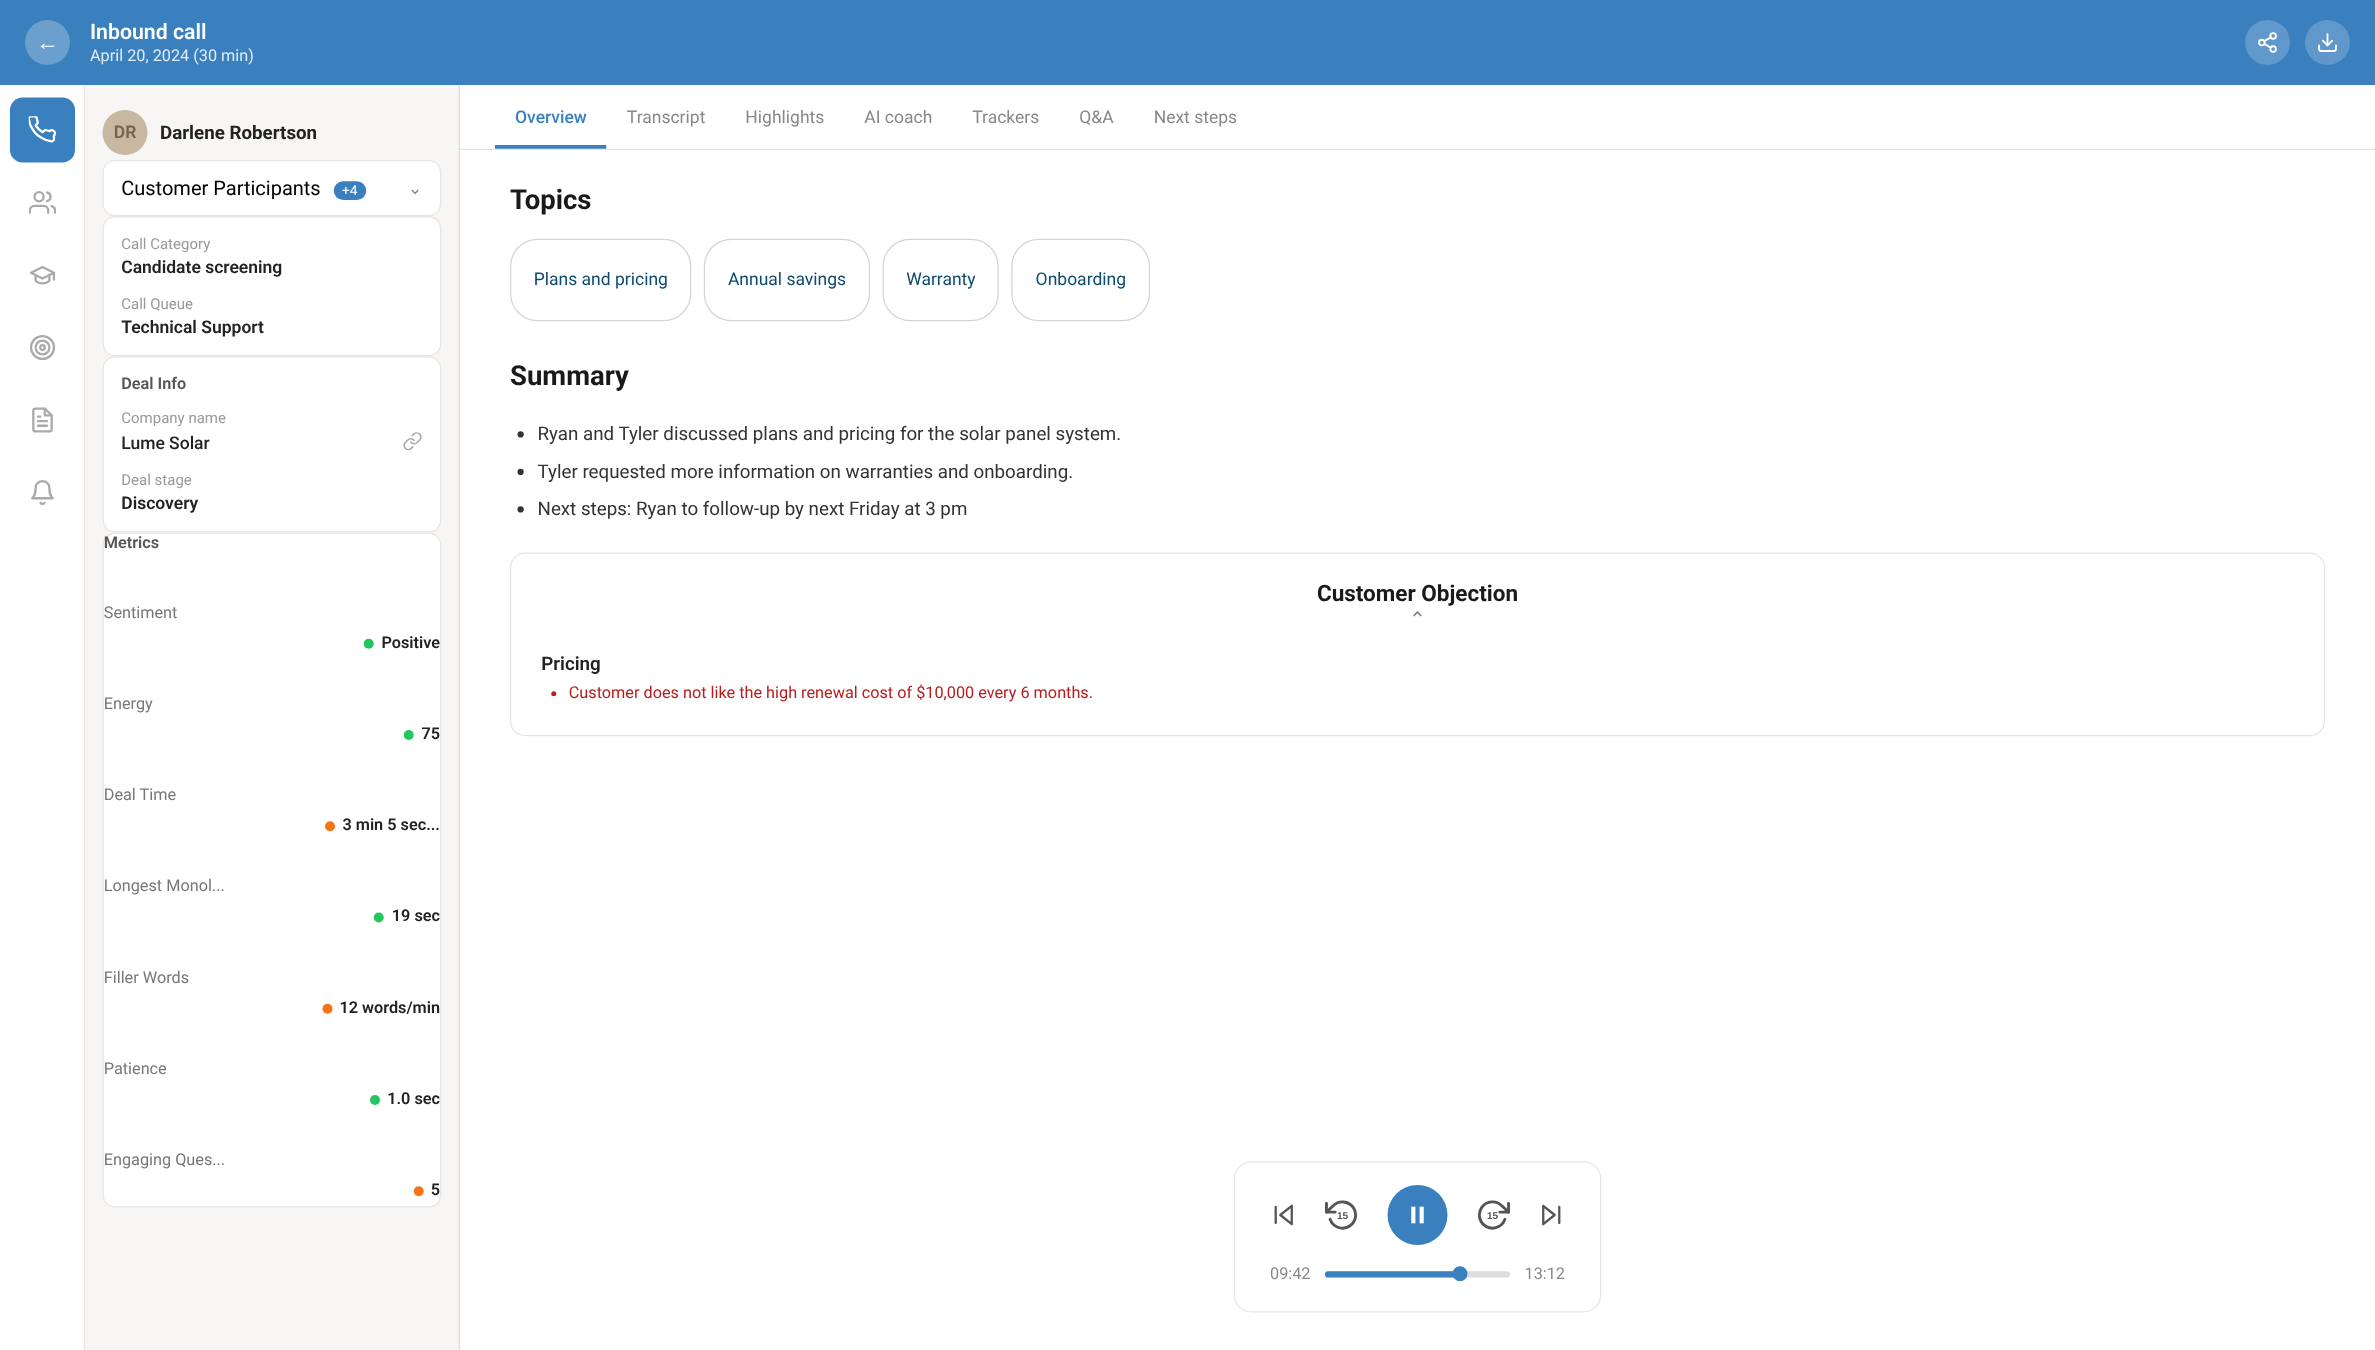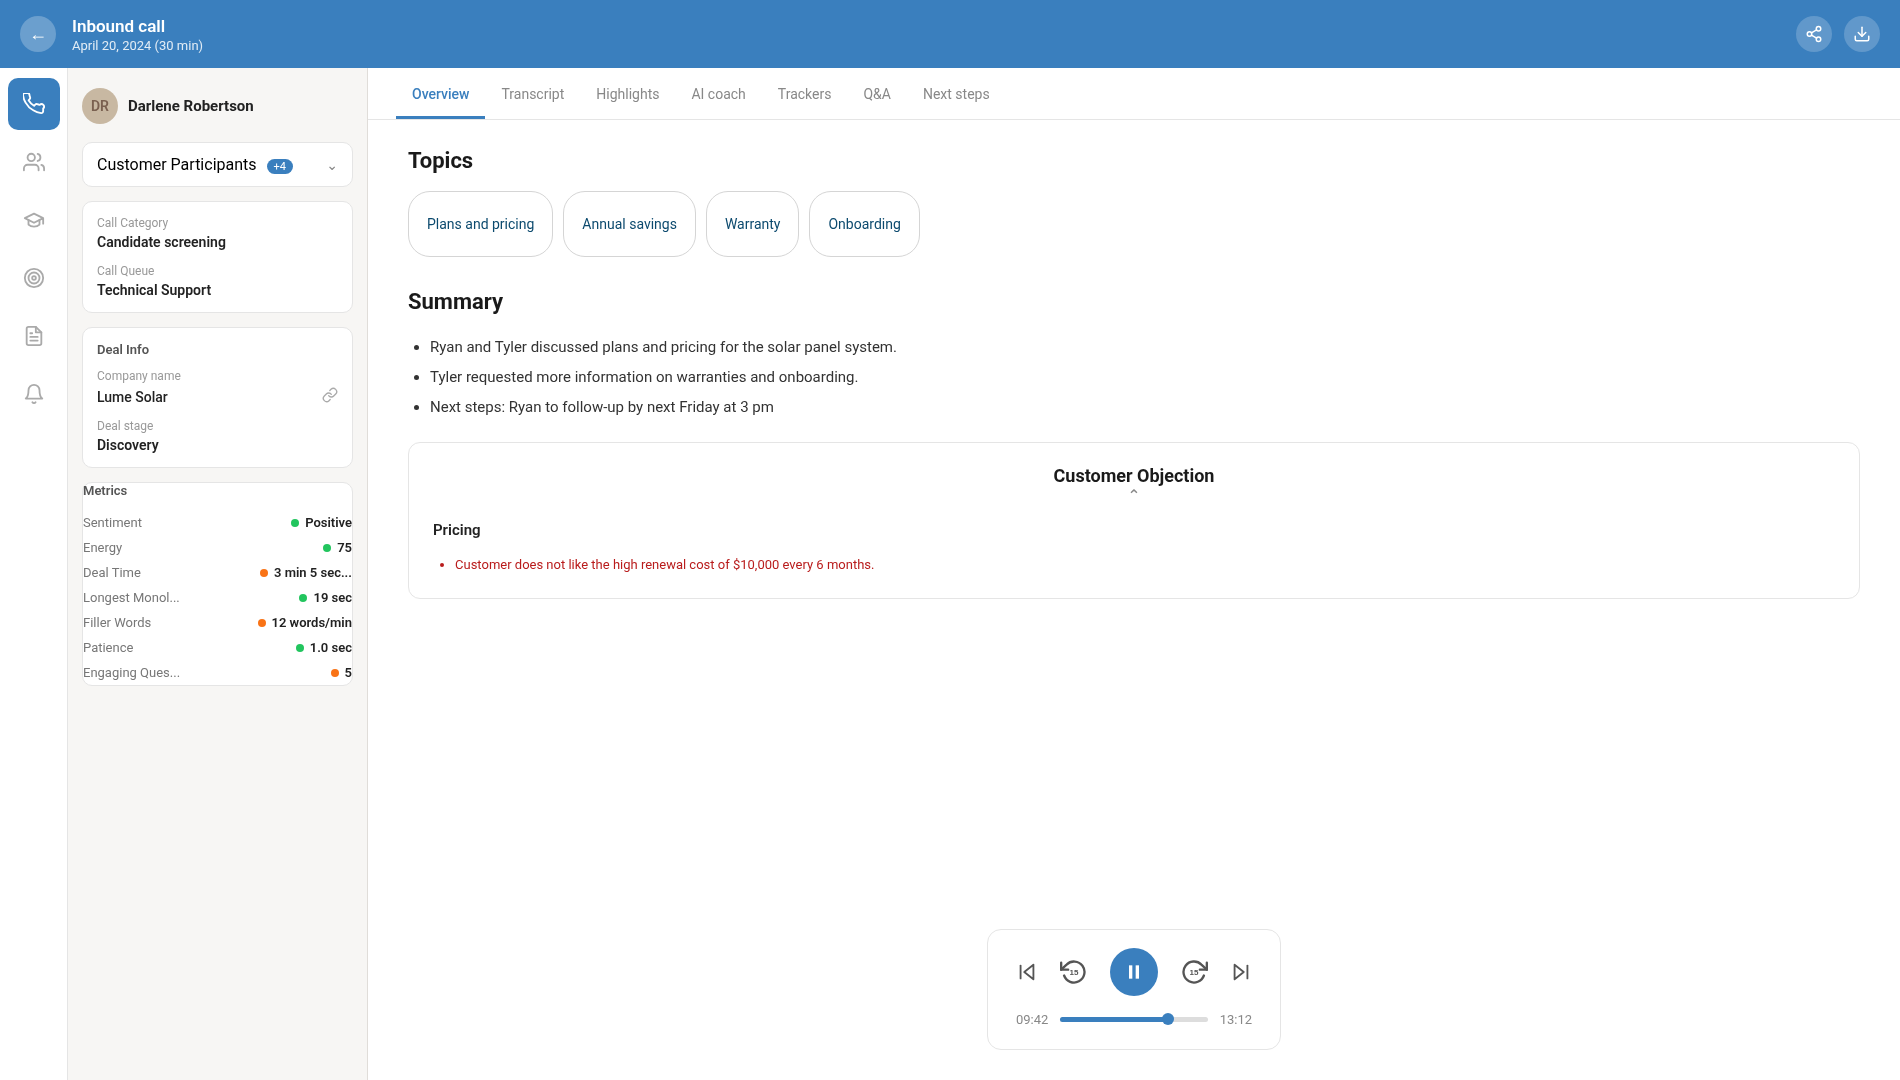--- a/index.html
+++ b/index.html
@@ -104,21 +104,20 @@
     }
 
     
     .left-panel {
       width: 300px;
       background: #f7f6f4;
       border-right: 1px solid #e0ddd9;
       padding: 16px 14px;
       display: flex;
       flex-direction: column;
-      gap: 14px;
       overflow-y: auto;
       flex-shrink: 0;
     }
 
     .user-row {
       display: flex;
       align-items: center;
       gap: 10px;
       padding: 4px 0;
     }
@@ -235,20 +234,21 @@
       font-size: 13px;
       color: #777;
     }
     .metric-value {
       font-size: 13px;
       font-weight: 600;
       color: #222;
       display: flex;
       align-items: center;
       gap: 6px;
+      margin-top: 48px;
     }
     .dot {
       width: 8px;
       height: 8px;
       border-radius: 50%;
       display: inline-block;
     }
     .dot-green { background: #22c55e; }
     .dot-orange { background: #f97316; }
 
@@ -352,21 +352,21 @@
       background: none;
       border: none;
       cursor: pointer;
       color: #888;
       font-size: 16px;
     }
     .objection-subtitle {
       font-size: 15px;
       font-weight: 600;
       color: #222;
-      margin-bottom: 16px;
+      margin-bottom: 5px;
     }
     .objection-list {
       list-style: disc;
       padding-left: 22px;
     }
     .objection-list li {
       font-size: 13px;
       color: #b91c1c;
       line-height: 1.6;
     }

